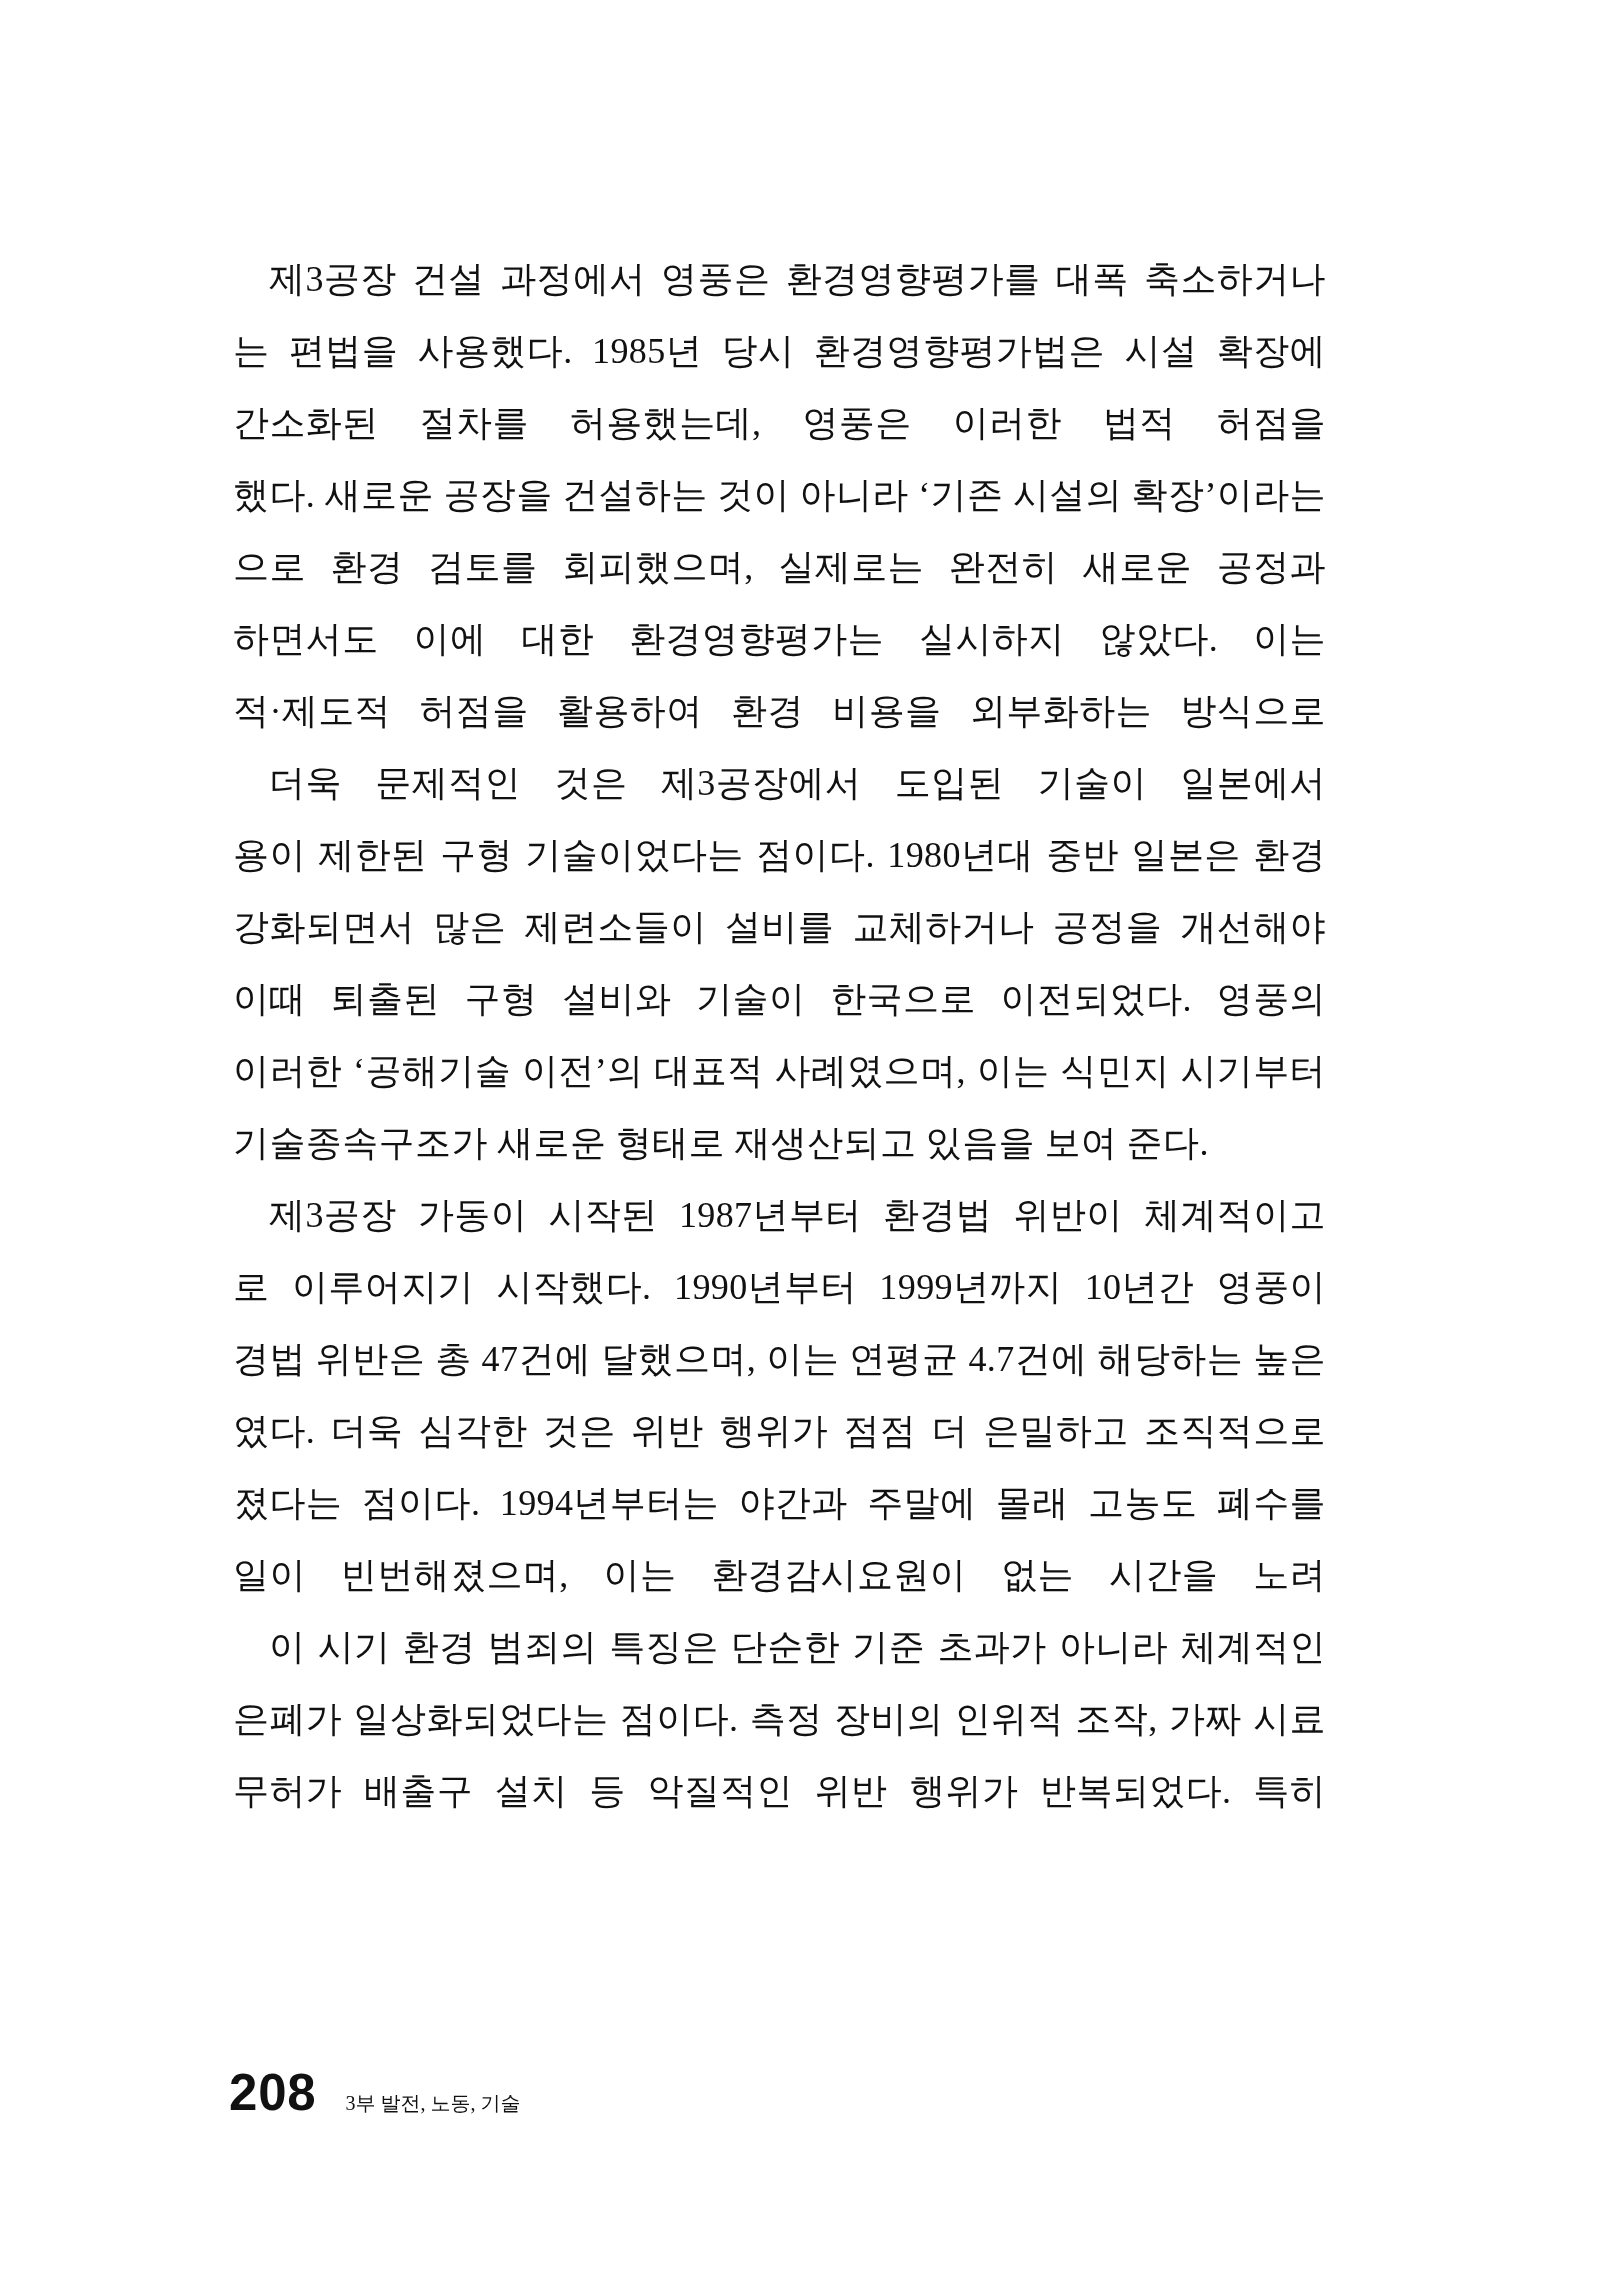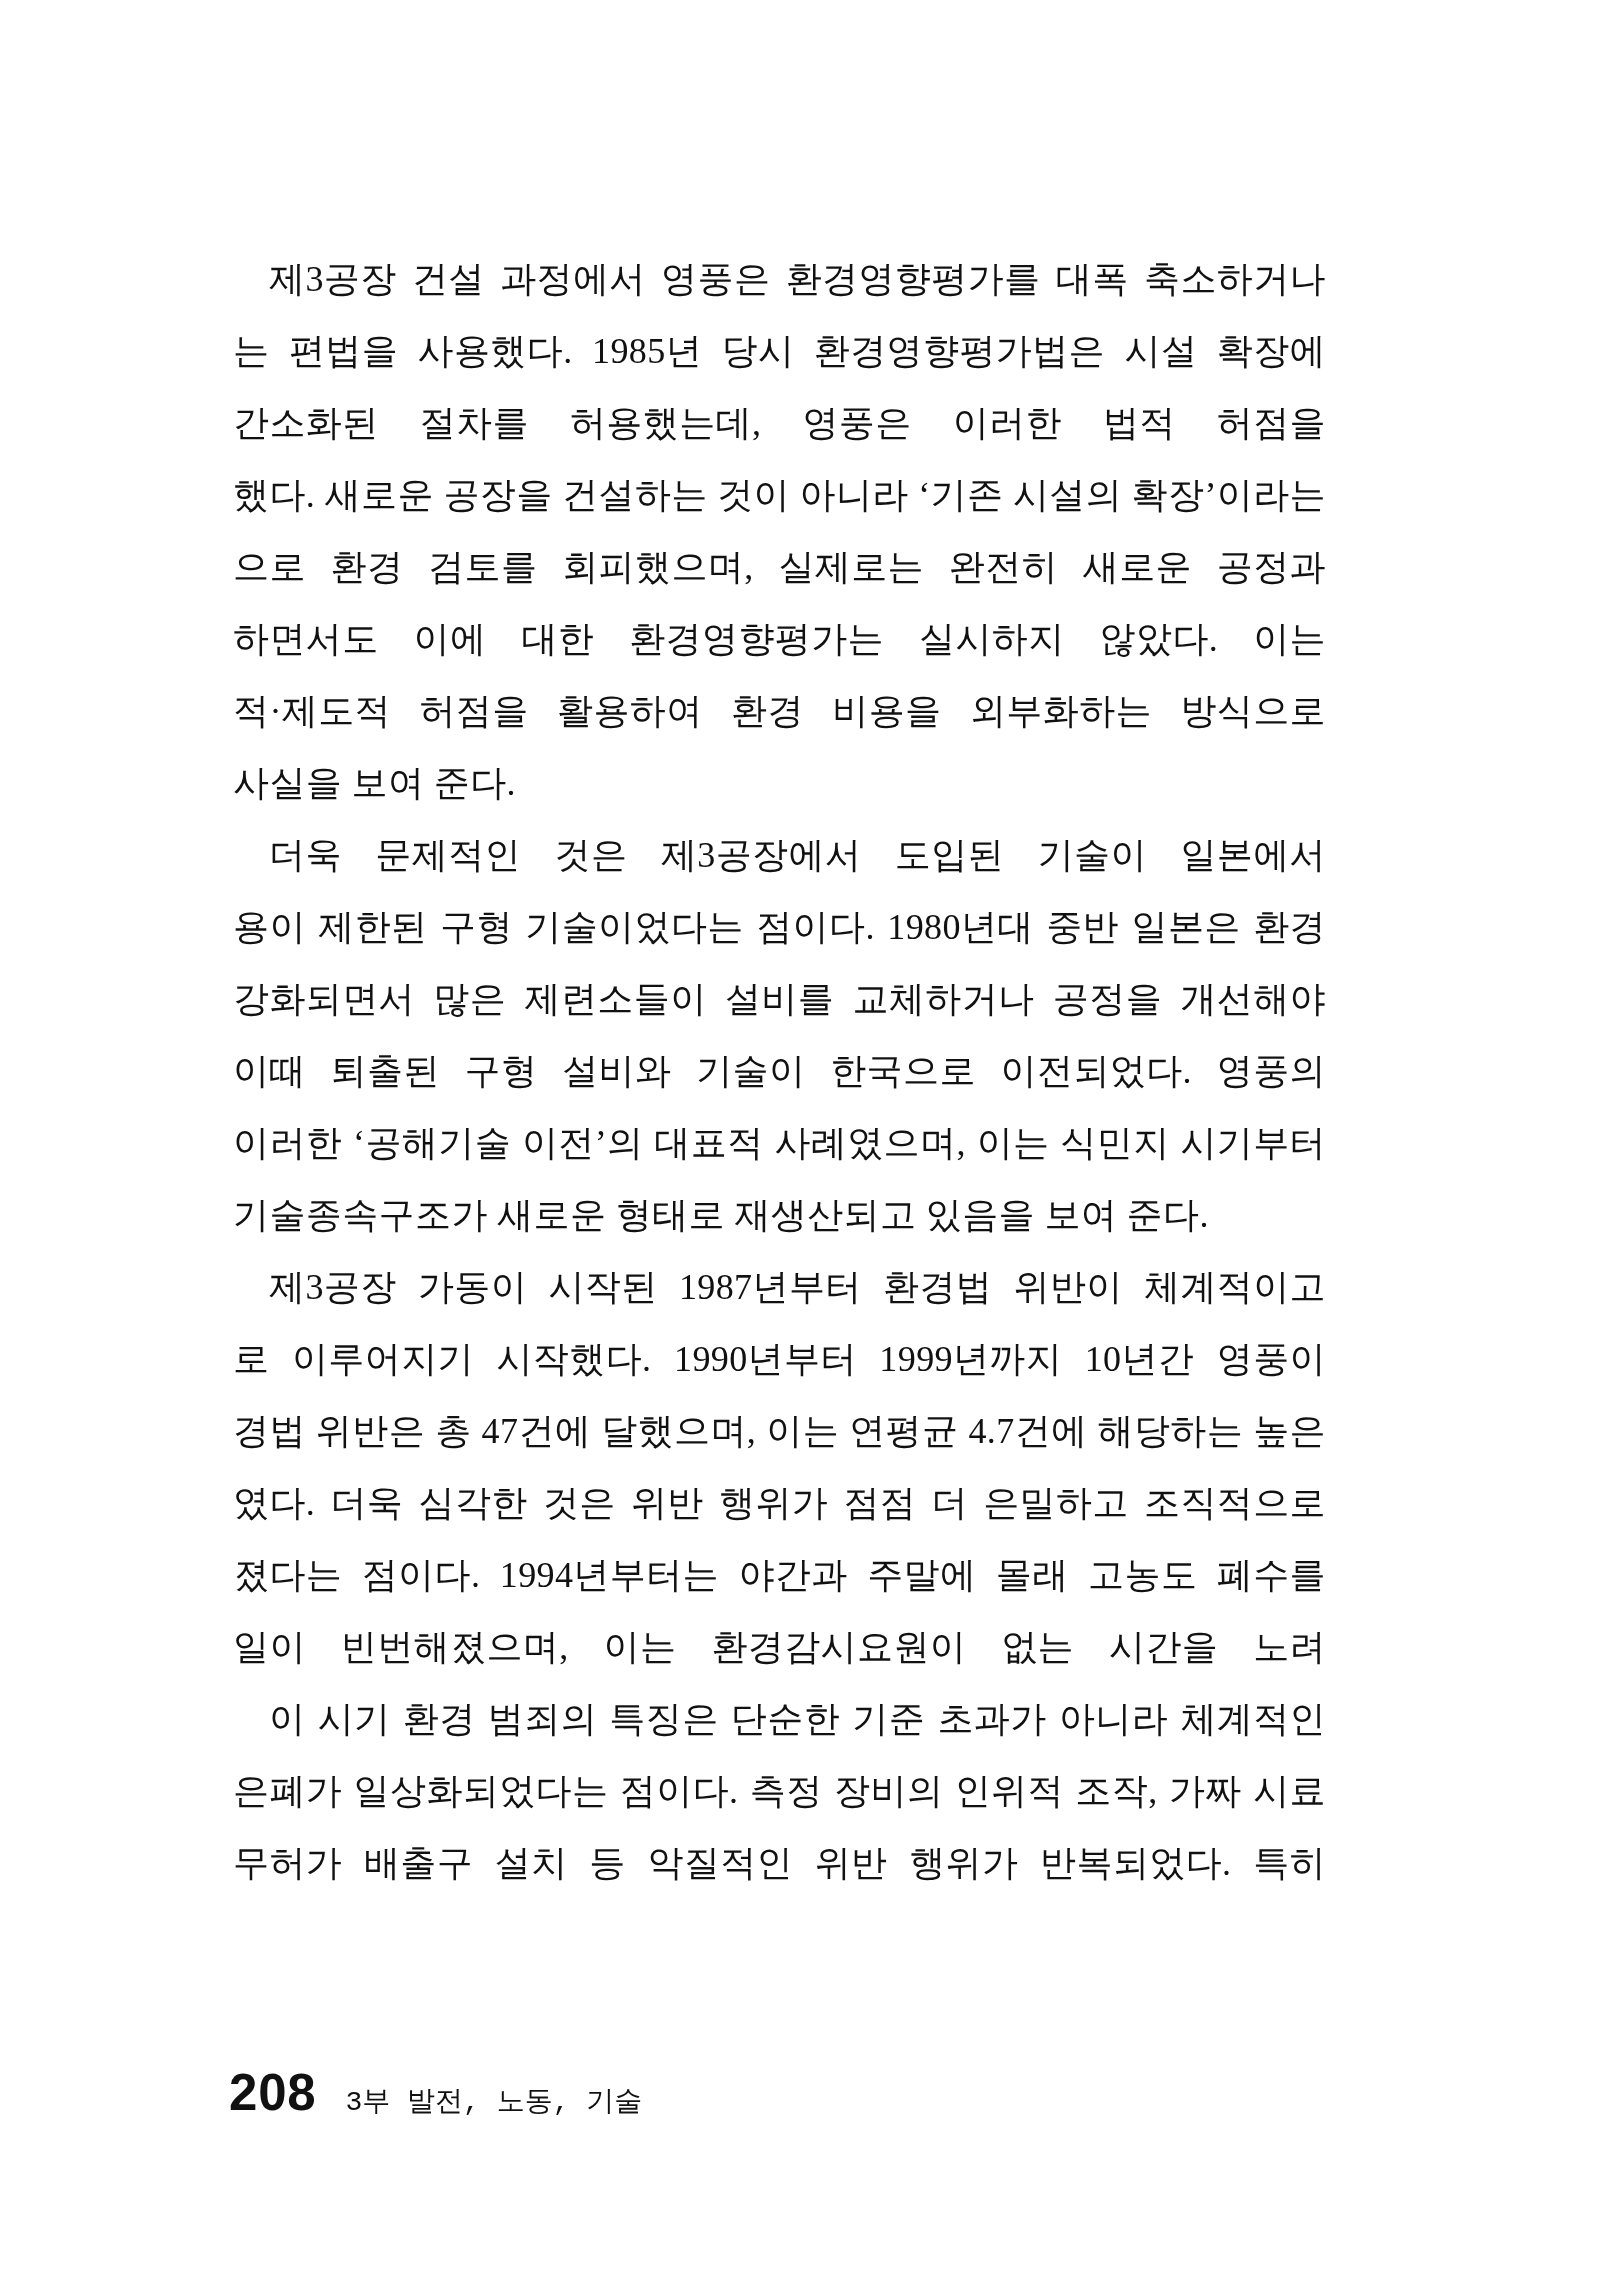--- a/index.html
+++ b/index.html
@@ -48,39 +48,38 @@
     align-items: baseline;
     gap: 29px;
   }
   .page-number {
     font-family: "Liberation Sans", "DejaVu Sans", sans-serif;
     font-size: 51px;
     font-weight: 600;
     letter-spacing: 0.8px;
   }
   .section-title {
-    font-family: Liberation Mono, monospace;
-    font-size: 28px;
+    font-family: Liberation Serif, serif;
+    font-size: 20px;
   }
 </style>
 </head>
 <body>
 
 <div class="page">
 
   <div class="body-text">
 
     <div class="line indent">제3공장 건설 과정에서 영풍은 환경영향평가를 대폭 축소하거나 생략하</div>
     <div class="line">는 편법을 사용했다. 1985년 당시 환경영향평가법은 시설 확장에 대해서는</div>
     <div class="line">간소화된 절차를 허용했는데, 영풍은 이러한 법적 허점을 적극적으로 악용</div>
     <div class="line">했다. 새로운 공장을 건설하는 것이 아니라 ‘기존 시설의 확장’이라는 명목</div>
     <div class="line">으로 환경 검토를 회피했으며, 실제로는 완전히 새로운 공정과 설비를 도입</div>
     <div class="line">하면서도 이에 대한 환경영향평가는 실시하지 않았다. 이는 추출주의가 법</div>
     <div class="line">적·제도적 허점을 활용하여 환경 비용을 외부화하는 방식으로 작동한다는</div>
-    <div class="line no-just">사실을 보여 준다.</div>
 
     <div class="line indent">더욱 문제적인 것은 제3공장에서 도입된 기술이 일본에서 환경문제로 사</div>
     <div class="line">용이 제한된 구형 기술이었다는 점이다. 1980년대 중반 일본은 환경 규제가</div>
     <div class="line">강화되면서 많은 제련소들이 설비를 교체하거나 공정을 개선해야 했는데,</div>
     <div class="line">이때 퇴출된 구형 설비와 기술이 한국으로 이전되었다. 영풍의 제3공장은</div>
     <div class="line">이러한 ‘공해기술 이전’의 대표적 사례였으며, 이는 식민지 시기부터 이어진</div>
     <div class="line no-just">기술종속구조가 새로운 형태로 재생산되고 있음을 보여 준다.</div>
 
     <div class="line indent">제3공장 가동이 시작된 1987년부터 환경법 위반이 체계적이고 지속적으</div>
     <div class="line">로 이루어지기 시작했다. 1990년부터 1999년까지 10년간 영풍이 적발된 환</div>

